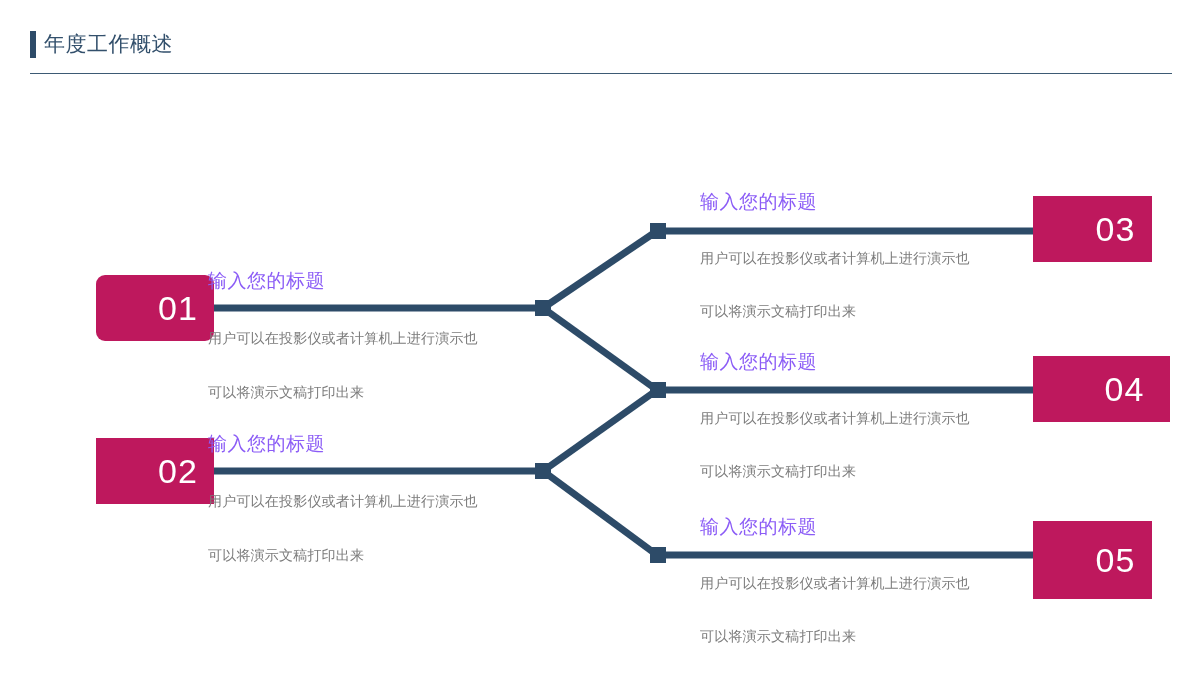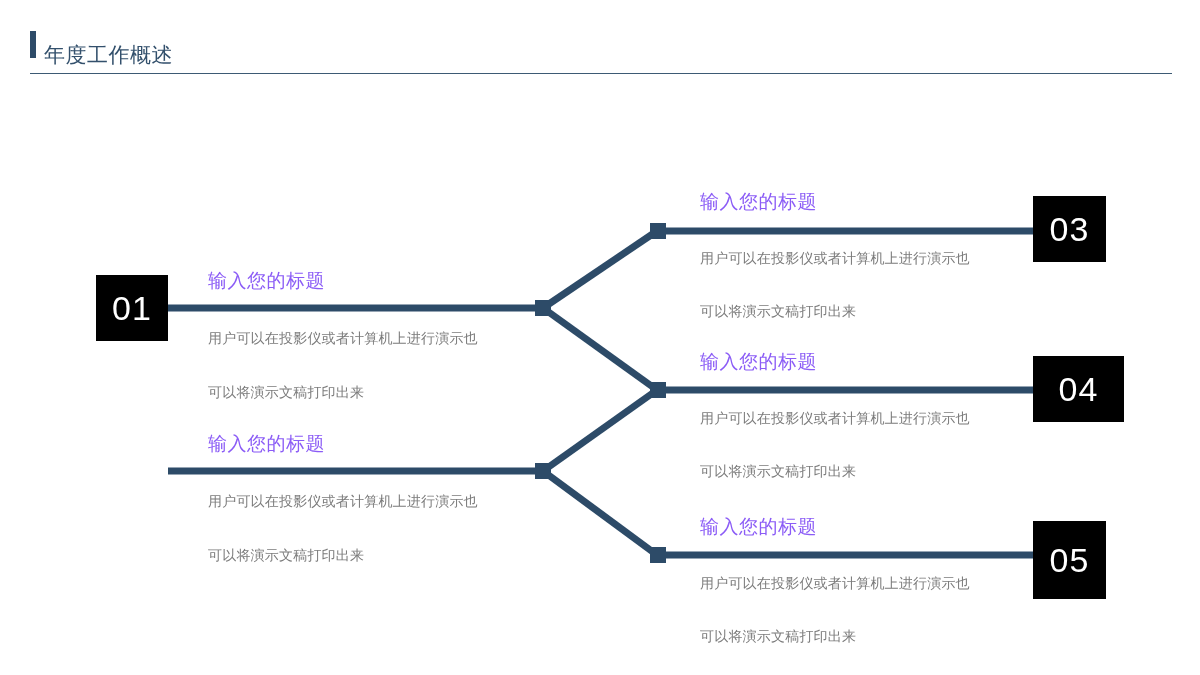--- a/index.html
+++ b/index.html
@@ -33,21 +33,20 @@
   }
   #page-title {
     position: absolute;
     left: 44px;
     top: 29px;
     font-size: 21px;
     line-height: 30px;
     color: #33506c;
     letter-spacing: 0.5px;
     white-space: nowrap;
-    margin-top: 11px;
   }
   #title-divider {
     position: absolute;
     left: 30px;
     top: 73px;
     width: 1142px;
     height: 1px;
     background: #3d5a74;
   }
 
@@ -64,31 +63,32 @@
     left: 0;
     top: 0;
     width: 1200px;
     height: 675px;
     pointer-events: none;
   }
 
   
   .num-badge {
     position: absolute;
-    background: #000000;
+    background: #be185d;
     color: #ffffff;
     display: flex;
     align-items: center;
     justify-content: center;
     font-size: 34px;
     line-height: 1;
     letter-spacing: 1px;
     font-weight: 400;
-  }
-  #badge-01 { left: 96px;  top: 275px; width: 72px; height: 66px; }
+    padding-left: 46px;
+  }
+  #badge-01 { left: 96px;  top: 275px; width: 72px; height: 66px; border-radius: 9px; }
   #badge-02 { left: 96px;  top: 438px; width: 72px; height: 66px; }
   #badge-03 { left: 1033px; top: 196px; width: 73px; height: 66px; }
   #badge-04 { left: 1033px; top: 356px; width: 91px; height: 66px; }
   #badge-05 { left: 1033px; top: 521px; width: 73px; height: 78px; }
 
   
   .item-block {
     position: absolute;
   }
   .item-heading {
@@ -162,20 +162,21 @@
     </g>
   </svg>
 
   <div class="num-badge" id="badge-01">01</div>
   <div class="item-block" id="text-01">
     <div class="item-heading">输入您的标题</div>
     <div class="item-body">用户可以在投影仪或者计算机上进行演示也</div>
     <div class="item-body">可以将演示文稿打印出来</div>
   </div>
 
+  <div class="num-badge" id="badge-02">02</div>
   <div class="item-block" id="text-02">
     <div class="item-heading">输入您的标题</div>
     <div class="item-body">用户可以在投影仪或者计算机上进行演示也</div>
     <div class="item-body">可以将演示文稿打印出来</div>
   </div>
 
   <div class="num-badge" id="badge-03">03</div>
   <div class="item-block" id="text-03">
     <div class="item-heading">输入您的标题</div>
     <div class="item-body">用户可以在投影仪或者计算机上进行演示也</div>

